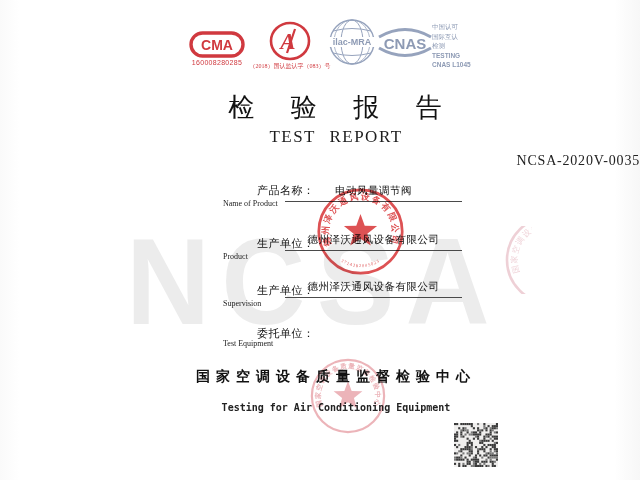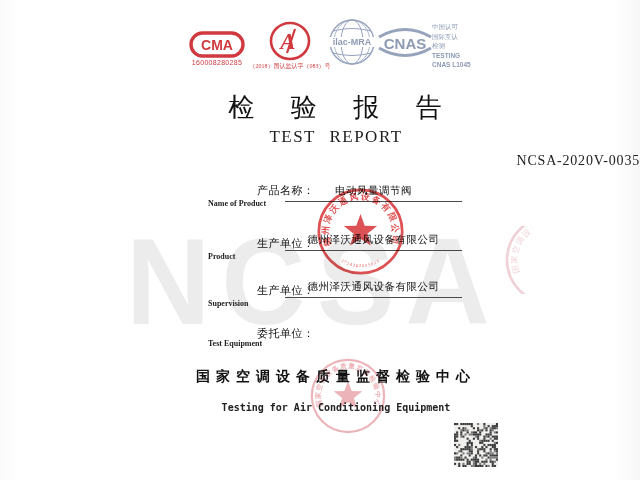--- a/index.html
+++ b/index.html
@@ -22,21 +22,21 @@
   #accred{left:432px;top:22px;width:74px;z-index:2;
     font-family:"Liberation Sans",sans-serif;font-size:6.5px;line-height:9.5px;color:#8d9ab4;}
   #accred .b{font-weight:bold;}
   
   .center-col{left:32px;right:0;text-align:center;z-index:2;}
   #title-zh{top:90px;font-size:26px;font-weight:normal;word-spacing:26px;letter-spacing:2px;color:#111;}
   #title-en{top:127px;font-size:17px;letter-spacing:1.5px;word-spacing:8px;color:#1c1c1c;}
   #report-no{top:153px;font-size:14px;letter-spacing:.8px;color:#222;text-align:right;}
   
   .field-label-zh{left:215px;font-size:11px;color:#111;z-index:2;letter-spacing:.5px;margin-left:42px;}
-  .field-label-en{left:208px;font-size:8px;color:#222;z-index:2;font-weight:bold;}
+  .field-label-en{left:223px;font-size:8px;color:#222;z-index:2;}
   .field-value{left:285px;width:177px;height:17px;border-bottom:1px solid #4a4a4a;
     text-align:center;font-size:10.5px;color:#111;z-index:2;letter-spacing:.5px;}
   
   #footer-zh{top:368px;font-size:14px;font-weight:bold;letter-spacing:6px;color:#111;}
   #footer-en1{top:391px;font-family:"DejaVu Sans Mono","Liberation Mono",monospace;
     font-size:7px;font-weight:bold;color:#222;}
   #footer-en2{top:402px;font-family:"DejaVu Sans Mono","Liberation Mono",monospace;
     font-size:10px;font-weight:bold;color:#222;}
   
   .seal{mix-blend-mode:multiply;z-index:3;}

